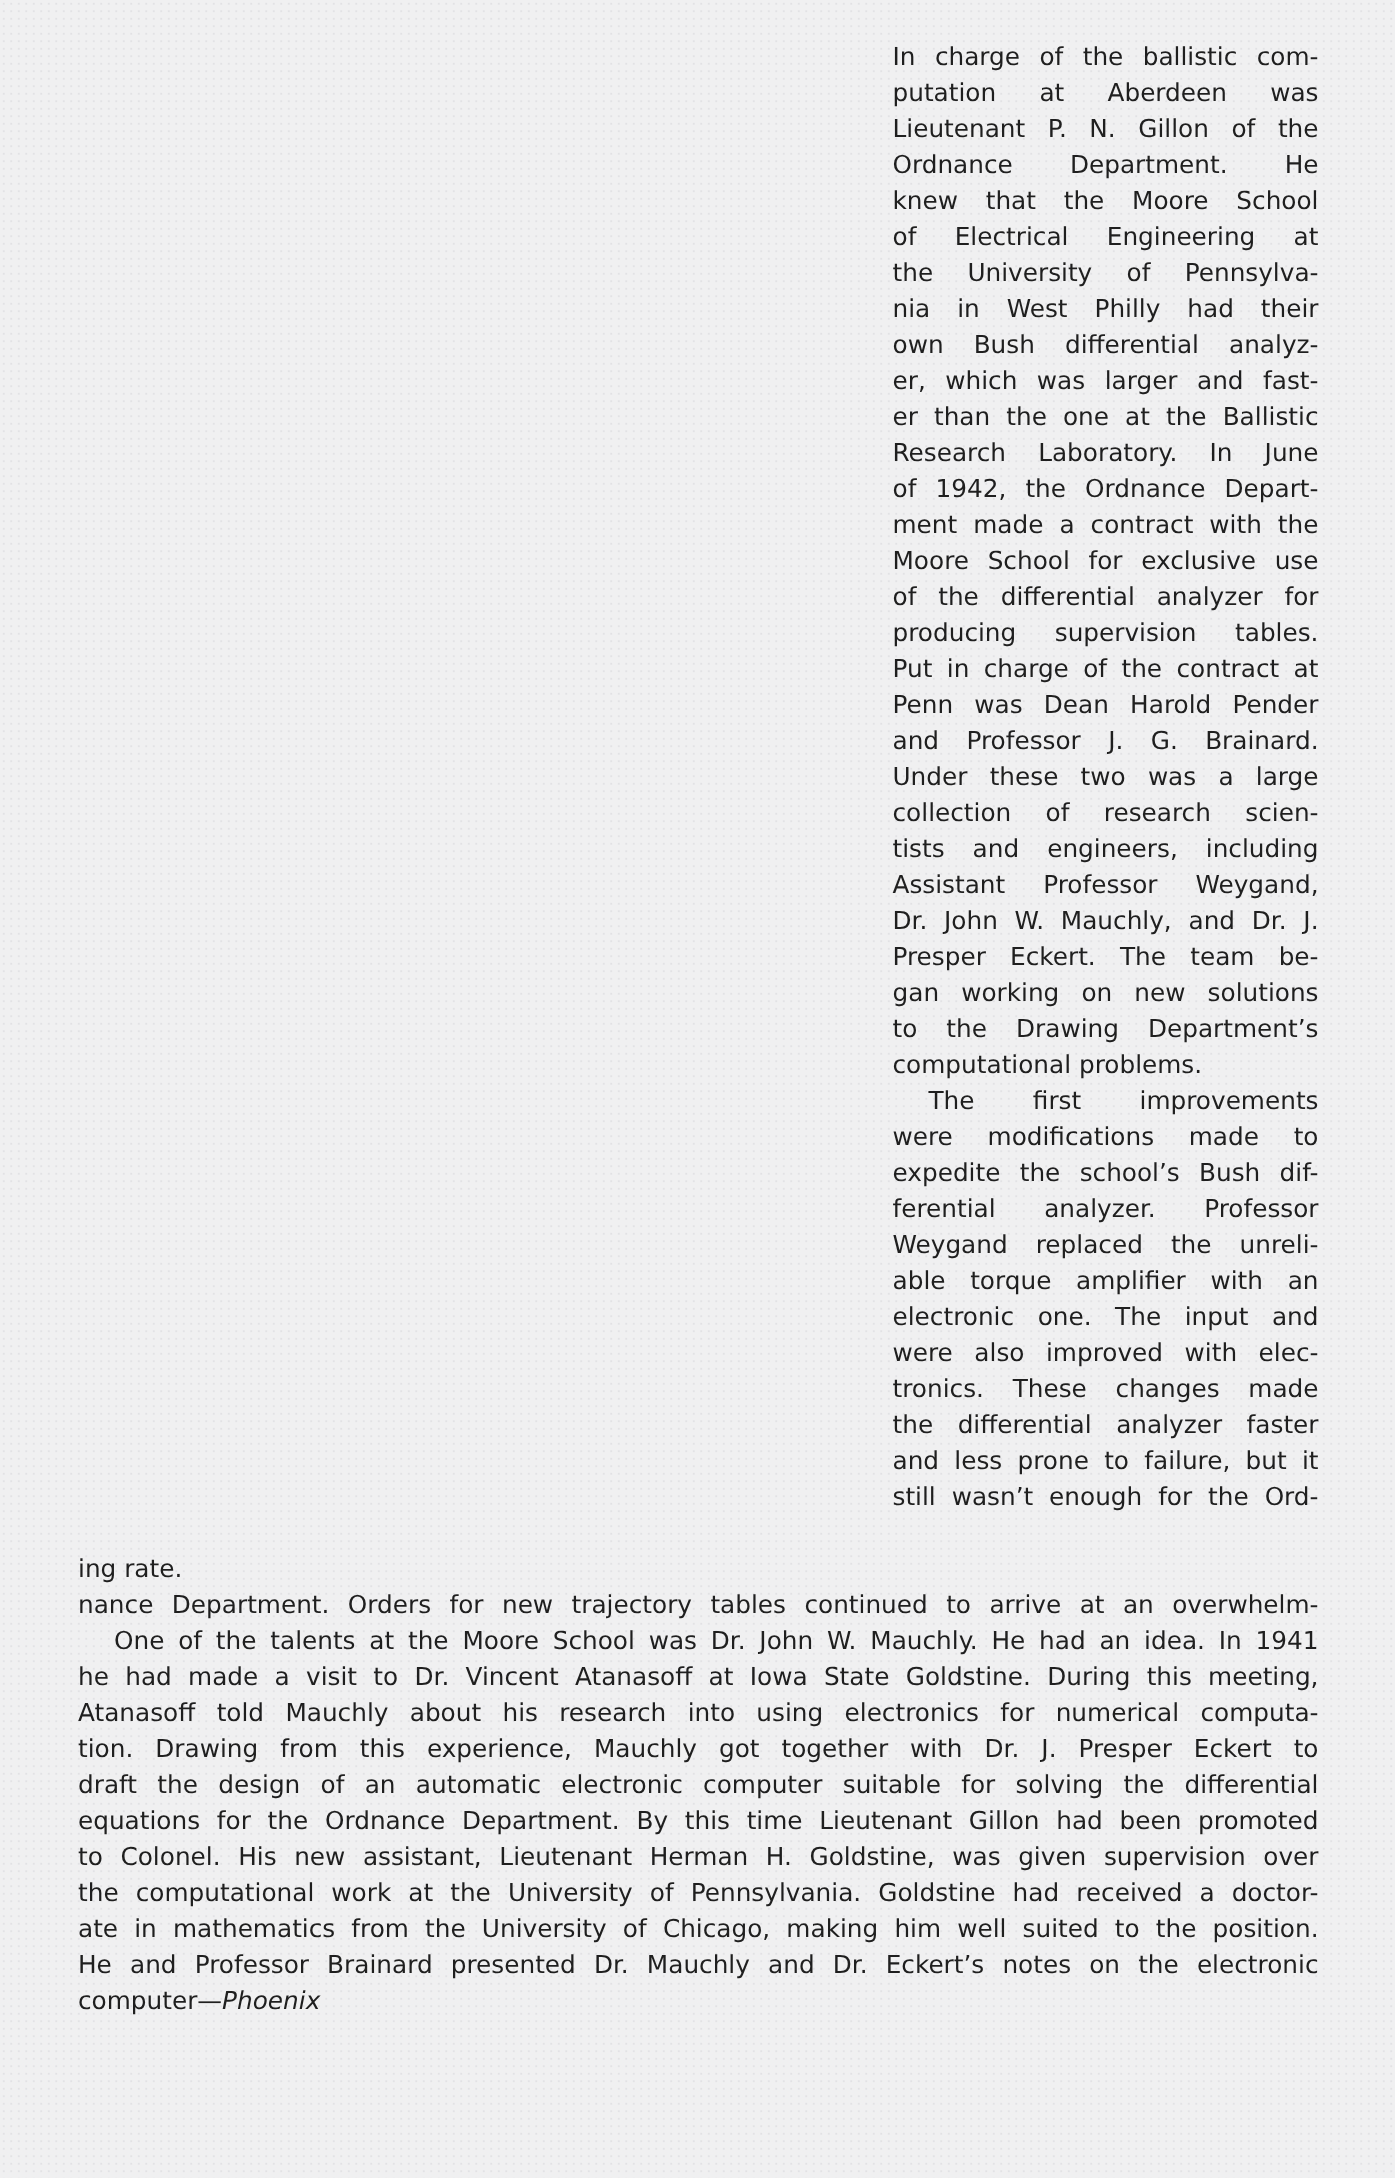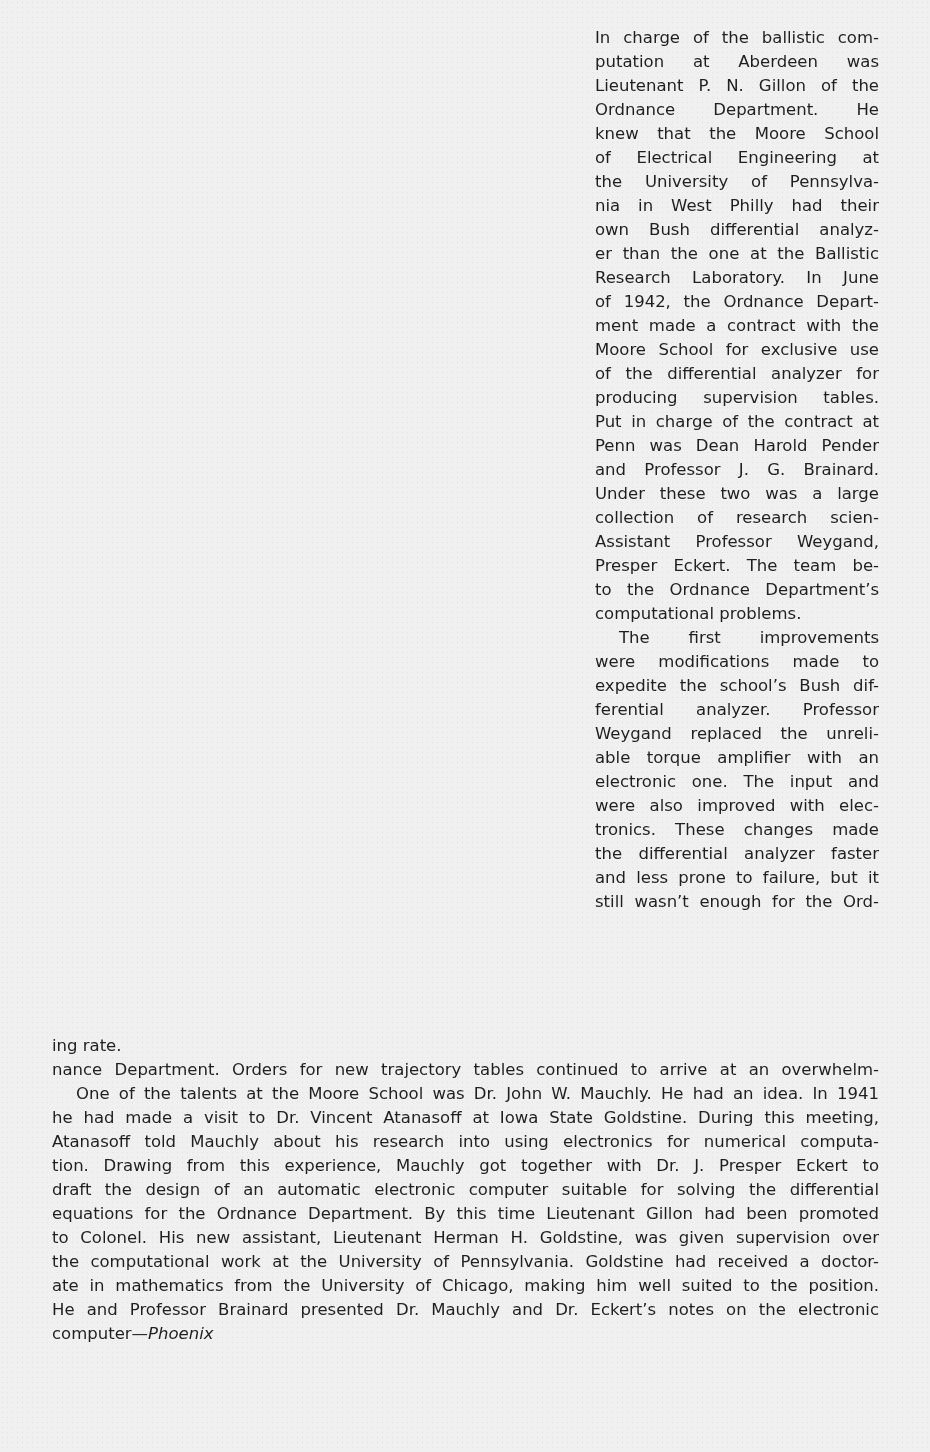--- a/index.html
+++ b/index.html
@@ -59,35 +59,39 @@
   <div class="col-block">
       <div class="ln">In charge of the ballistic com-</div>
       <div class="ln">putation at Aberdeen was</div>
       <div class="ln">Lieutenant P. N. Gillon of the</div>
       <div class="ln">Ordnance Department. He</div>
       <div class="ln">knew that the Moore School</div>
       <div class="ln">of Electrical Engineering at</div>
       <div class="ln">the University of Pennsylva-</div>
       <div class="ln">nia in West Philly had their</div>
       <div class="ln">own Bush differential analyz-</div>
+      <div class="ln">er, which was larger and fast-</div>
       <div class="ln">er than the one at the Ballistic</div>
       <div class="ln">Research Laboratory. In June</div>
       <div class="ln">of 1942, the Ordnance Depart-</div>
       <div class="ln">ment made a contract with the</div>
       <div class="ln">Moore School for exclusive use</div>
       <div class="ln">of the differential analyzer for</div>
       <div class="ln">producing supervision tables.</div>
       <div class="ln">Put in charge of the contract at</div>
       <div class="ln">Penn was Dean Harold Pender</div>
       <div class="ln">and Professor J. G. Brainard.</div>
       <div class="ln">Under these two was a large</div>
       <div class="ln">collection of research scien-</div>
+      <div class="ln">tists and engineers, including</div>
       <div class="ln">Assistant Professor Weygand,</div>
+      <div class="ln">Dr. John W. Mauchly, and Dr. J.</div>
       <div class="ln">Presper Eckert. The team be-</div>
-      <div class="ln">to the Ordnance Department’s</div>
+      <div class="ln">gan working on new solutions</div>
+      <div class="ln">to the Drawing Department’s</div>
       <div class="ln end">computational problems.</div>
       <div class="ln ind">The first improvements</div>
       <div class="ln">were modifications made to</div>
       <div class="ln">expedite the school’s Bush dif-</div>
       <div class="ln">ferential analyzer. Professor</div>
       <div class="ln">Weygand replaced the unreli-</div>
       <div class="ln">able torque amplifier with an</div>
       <div class="ln">electronic one. The input and</div>
       <div class="ln">were also improved with elec-</div>
       <div class="ln">tronics. These changes made</div>

